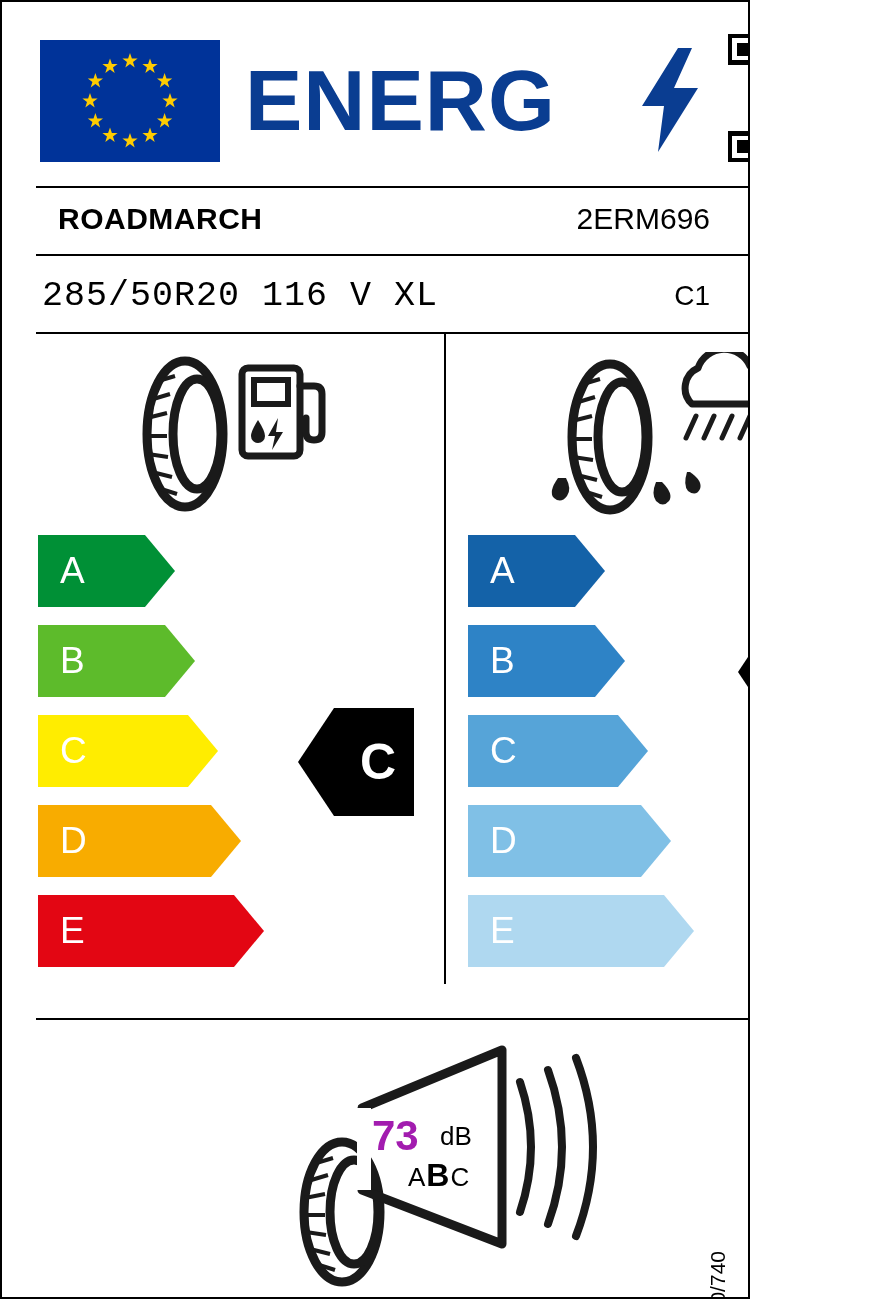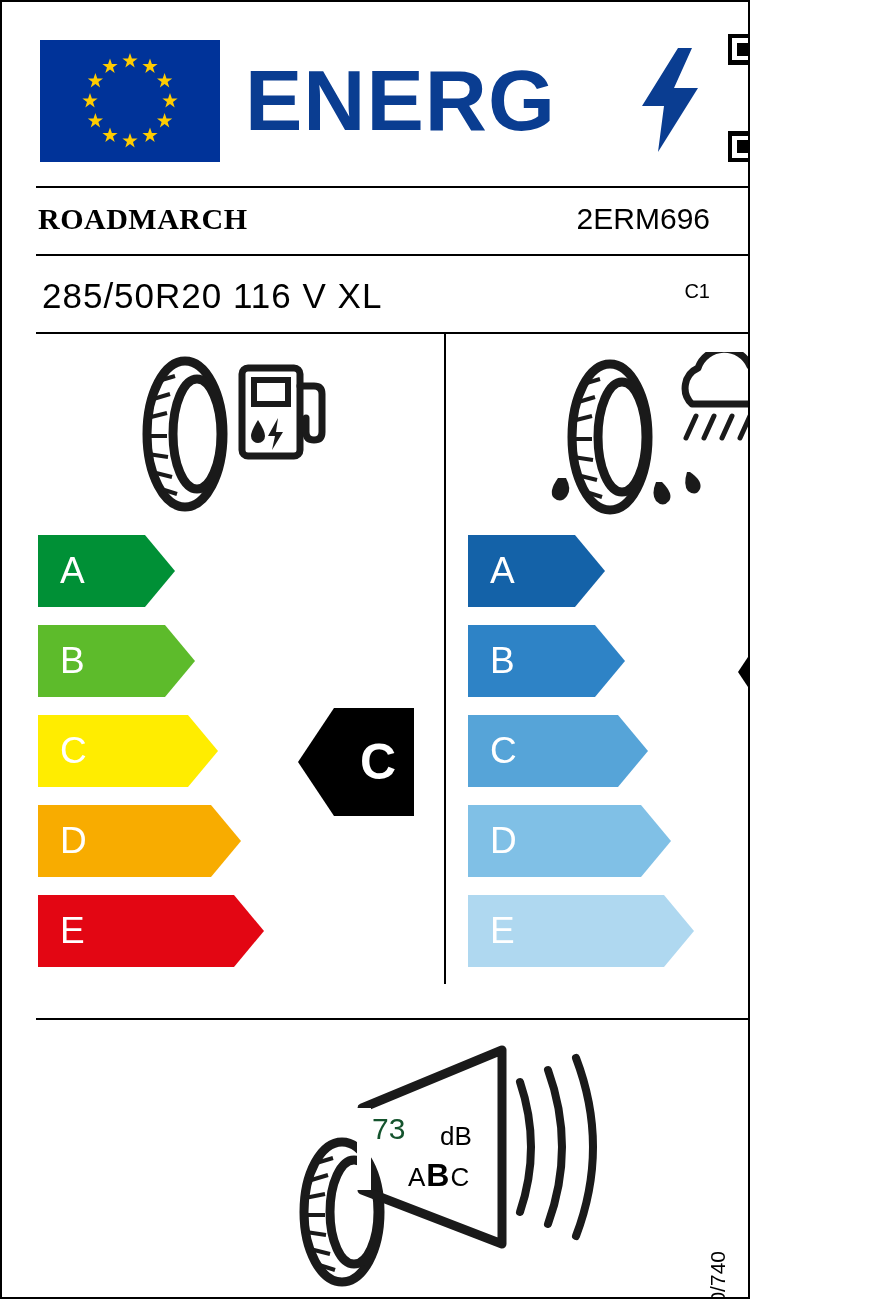--- a/index.html
+++ b/index.html
@@ -72,49 +72,49 @@
   }
   .vrule {
     position: absolute;
     width: 2px;
     background: #000000;
   }
 
   
   .brand {
     position: absolute;
-    left: 36px;
+    left: 56px;
     top: 200px;
     font-size: 30px;
     font-weight: bold;
     letter-spacing: 0.5px;
     color: #000;
-    font-family: Liberation Serif, serif;
   }
   .supplier-code {
     position: absolute;
     right: 38px;
     top: 200px;
     font-size: 30px;
     color: #000;
     text-align: left;
   }
   .tyre-size {
     position: absolute;
     left: 40px;
     top: 274px;
     font-size: 35px;
     color: #000;
     letter-spacing: 1px;
+    font-family: Liberation Mono, monospace;
   }
   .tyre-class {
     position: absolute;
     right: 38px;
     top: 278px;
-    font-size: 20px;
+    font-size: 28px;
     color: #000;
   }
 
   
   .pictogram {
     position: absolute;
   }
 
   
   .bars {
@@ -155,23 +155,23 @@
     position: absolute;
     left: 0;
     top: 1020px;
     width: 886px;
     height: 276px;
   }
   .noise-db {
     position: absolute;
     left: 370px;
     top: 1110px;
-    font-size: 30px;
-    font-weight: normal;
-    color: #14532d;
+    font-size: 42px;
+    font-weight: bold;
+    color: #a21caf;
   }
   .noise-unit {
     position: absolute;
     left: 438px;
     top: 1119px;
     font-size: 26px;
     color: #000;
   }
   .noise-classes {
     position: absolute;

